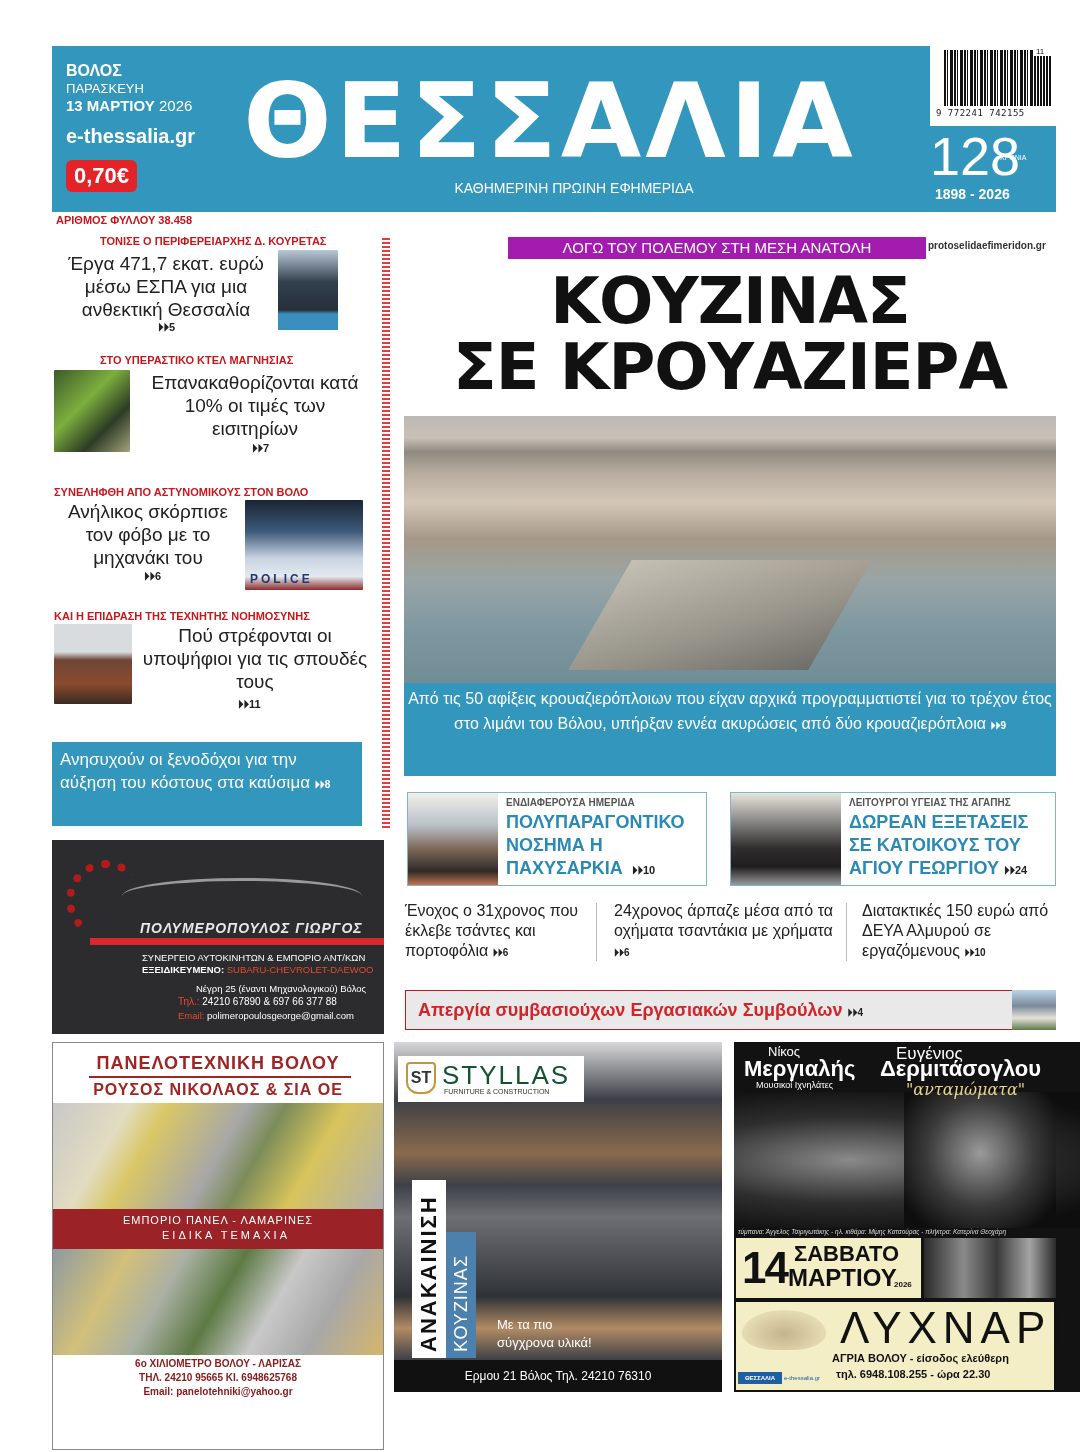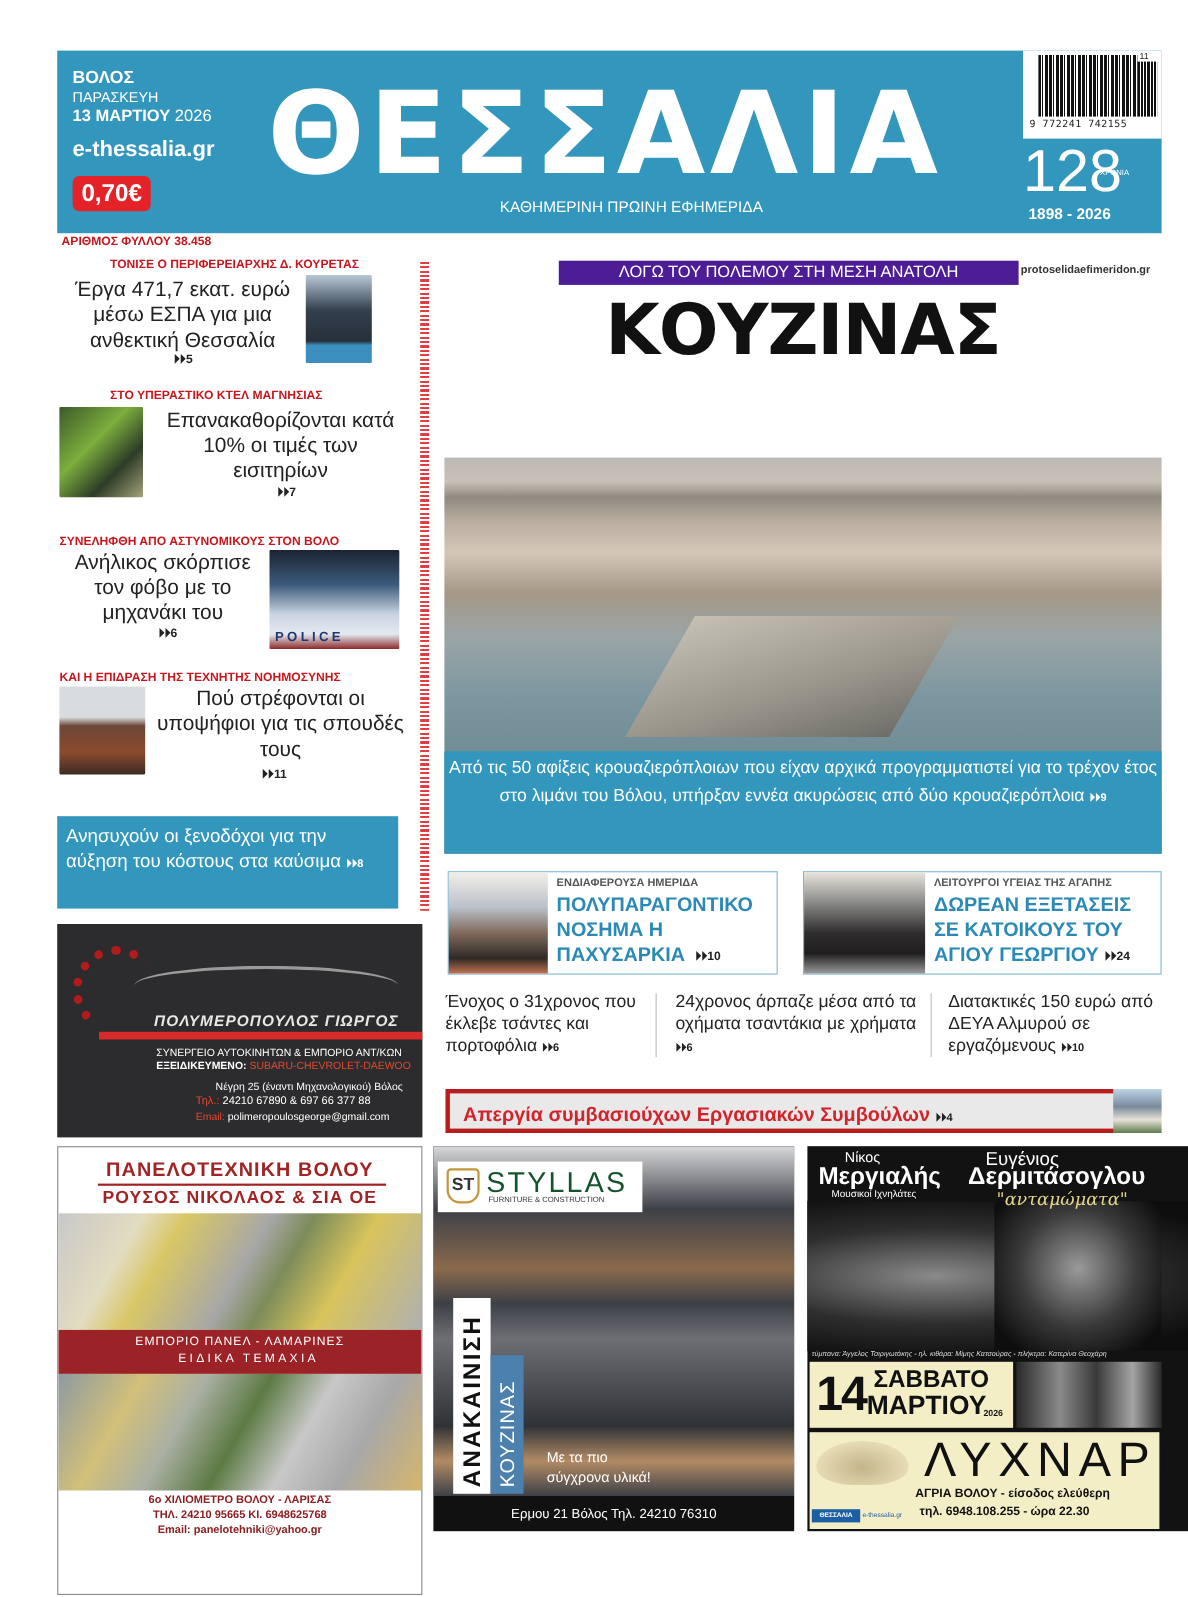--- a/index.html
+++ b/index.html
@@ -61,21 +61,21 @@
   .s4-kicker { left: 54px; top: 610px; text-align: right; }
   .s4-title { left: 140px; top: 624px; width: 230px; }
   .s4-ref { left: 238px; top: 698px; }
   .s4-photo { left: 54px; top: 624px; width: 78px; height: 80px;
     background: linear-gradient(180deg, #d8dcdf 0%, #d8dcdf 35%, #6e4637 45%, #8b4a2e 75%, #3b2a22 100%); }
 
   .blue-box { left: 52px; top: 742px; width: 310px; height: 84px; background: #3396bc; color: #fff; padding: 6px 8px; font-size: 17px; line-height: 23px; }
   .blue-box .ref { font-weight: bold; font-size: 10px; }
 
   
-  .red-kicker { left: 508px; top: 237px; width: 418px; height: 22px; background: #4c1d95; color: #fff; font-size: 15px; line-height: 22px; text-align: center; }
+  .red-kicker { left: 508px; top: 237px; width: 418px; height: 22px; background: #a21caf; color: #fff; font-size: 15px; line-height: 22px; text-align: center; }
   .watermark { left: 928px; top: 240px; font-size: 10px; font-weight: bold; color: #333; }
   .headline { left: 400px; top: 268px; width: 660px; text-align: center; font-family: "DejaVu Sans", sans-serif; font-weight: bold; font-size: 64px; line-height: 66px; letter-spacing: -1px; color: #111; }
   .hero { left: 404px; top: 416px; width: 652px; height: 360px;
     background:
       linear-gradient(180deg, #bcb8b4 0%, #c9c1b8 6%, #8f8a7f 10%, #b8ad9f 16%, #d3c7b8 24%, #a69887 34%, #9aa5a5 45%, #7d97a1 60%, #6b8890 80%, #4d6670 100%); }
   .hero-pier { left: 600px; top: 560px; width: 240px; height: 110px; background: linear-gradient(160deg,#c9c3b6 0%,#9b9488 60%,#6d6a63 100%); transform: skewX(-30deg); opacity: 0.9; }
   .hero-caption { left: 404px; top: 683px; width: 652px; height: 93px; background: #3396bc; color: #fff; font-size: 16px; line-height: 25px; text-align: center; padding-top: 3px; }
   .hero-caption .ref { font-weight: bold; font-size: 10px; }
 
   
@@ -91,21 +91,21 @@
   .mb2 .mb-kicker, .mb2 .mb-title { left: 118px; }
 
   .brief { top: 901px; font-size: 16px; line-height: 20px; color: #222; }
   .brief .ref { font-weight: bold; font-size: 10px; }
   .b1 { left: 405px; width: 190px; }
   .b2 { left: 614px; width: 220px; }
   .b3 { left: 862px; width: 196px; }
   .brief-div { top: 903px; width: 1px; height: 58px; background: #bbb; }
   .bd1 { left: 596px; } .bd2 { left: 846px; }
 
-  .strike-box { left: 405px; top: 990px; width: 615px; height: 40px; background: #e9e9e9; border: 4px solid #b91c1c; color: #d3232b; font-weight: bold; font-size: 18px; line-height: 38px; padding-left: 12px; }
+  .strike-box { left: 405px; top: 990px; width: 615px; height: 40px; background: #e9e9e9; border: 1px solid #b91c1c; color: #d3232b; font-weight: bold; font-size: 18px; line-height: 38px; padding-left: 12px; }
   .strike-box .ref { color: #222; font-size: 10px; }
   .strike-photo { left: 1012px; top: 990px; width: 44px; height: 40px; background: linear-gradient(180deg,#bcd4e8 0%,#7a8a9a 40%,#e6e2d8 70%,#5d7a4c 100%); }
 
   
   .ad1 { left: 52px; top: 840px; width: 332px; height: 194px; background: #2c2c2e; color: #fff; overflow: hidden; }
   .ad1-gauge { position: absolute; left: 14px; top: 20px; width: 80px; height: 80px; border-radius: 50%; border: 8px dotted #b11b1b; border-right-color: transparent; border-bottom-color: transparent; }
   .ad1-car { position: absolute; left: 70px; top: 38px; width: 240px; height: 36px; border-top: 3px solid #9a9a9a; border-radius: 60% 60% 0 0; }
   .ad1-name { position: absolute; left: 88px; top: 80px; font-weight: bold; font-style: italic; font-size: 14px; letter-spacing: 1px; color: #e8e8e8; }
   .ad1-stripe { position: absolute; left: 38px; top: 98px; width: 294px; height: 7px; background: #d82a2a; }
   .ad1-l1 { position: absolute; left: 90px; top: 112px; font-size: 9.5px; }
@@ -211,20 +211,21 @@
 
 <div class="abs blue-box">
   <span>Ανησυχούν οι ξενοδόχοι για την αύξηση του κόστους στα καύσιμα</span>
   <span class="ref">⏵⏵8</span>
 </div>
 
 <div class="abs red-kicker">ΛΟΓΩ ΤΟΥ ΠΟΛΕΜΟΥ ΣΤΗ ΜΕΣΗ ΑΝΑΤΟΛΗ</div>
 <div class="abs watermark">protoselidaefimeridon.gr</div>
 <div class="abs headline">
   <div>ΚΟΥΖΙΝΑΣ</div>
+  <div>ΣΕ ΚΡΟΥΑΖΙΕΡΑ</div>
 </div>
 <div class="abs hero"></div>
 <div class="abs hero-pier"></div>
 <div class="abs hero-caption">
   <span>Από τις 50 αφίξεις κρουαζιερόπλοιων που είχαν αρχικά προγραμματιστεί για το τρέχον έτος στο λιμάνι του Βόλου, υπήρξαν εννέα ακυρώσεις από δύο κρουαζιερόπλοια</span>
   <span class="ref">⏵⏵9</span>
 </div>
 
 <div class="abs mid-box mb1">
   <div class="mb-photo"></div>

